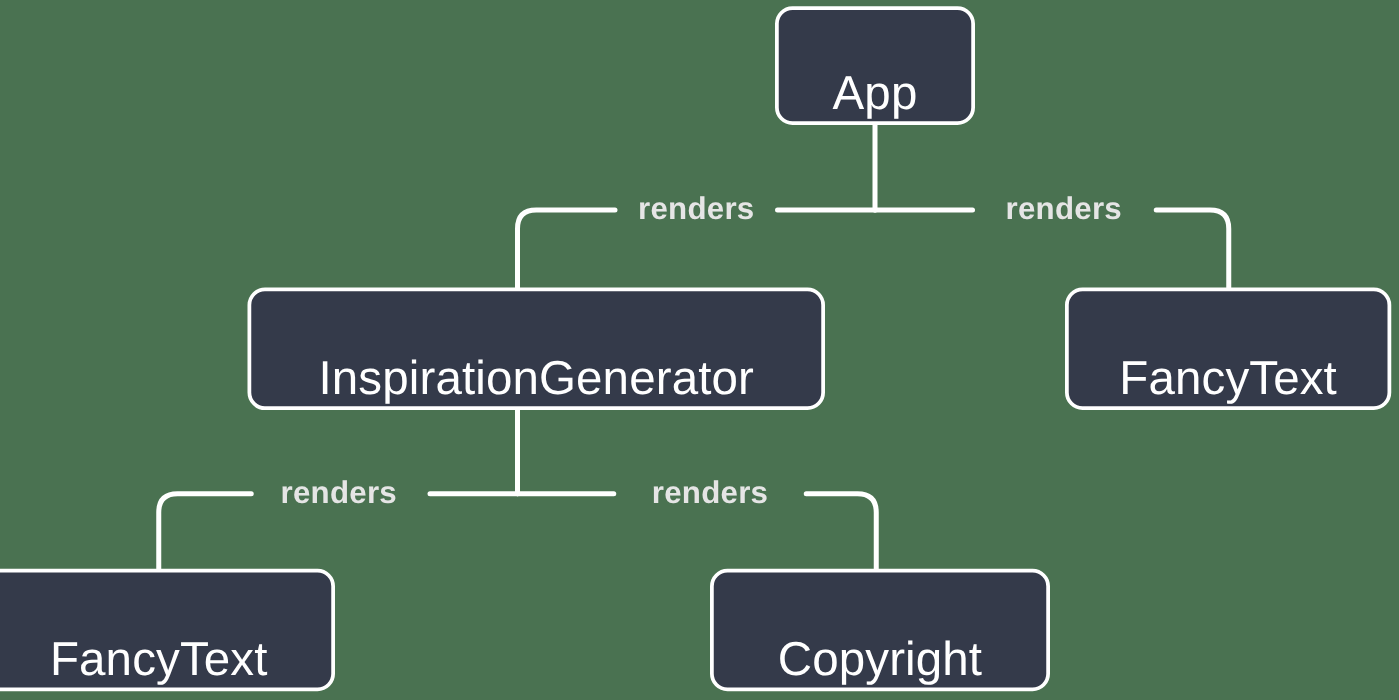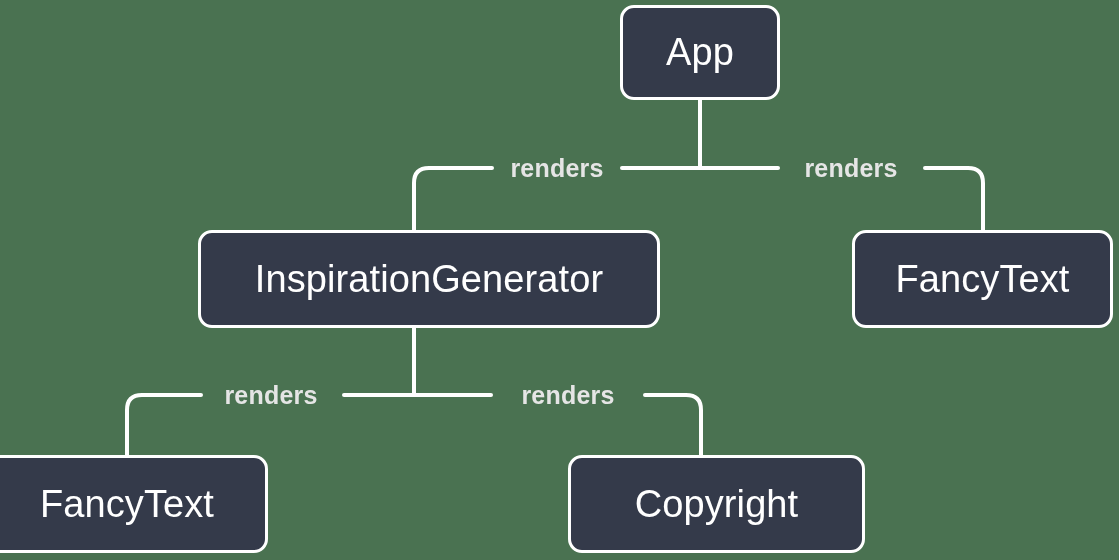--- a/index.html
+++ b/index.html
@@ -26,21 +26,21 @@
     height: 560px;
     pointer-events: none;
   }
   .node {
     position: absolute;
     box-sizing: border-box;
     background: #343a4a;
     border: 3px solid #ffffff;
     border-radius: 14px;
     display: flex;
-    align-items: center;
+    align-items: flex-end;
     justify-content: center;
     color: #ffffff;
     font-size: 38px;
     font-weight: 400;
     letter-spacing: 0.1px;
     white-space: nowrap;
   }
   .edge-label {
     position: absolute;
     color: #e5e5e5;
@@ -84,21 +84,21 @@
   </div>
 
   <div class="node" style="left:852px; top:230px; width:261px; height:98px;">
     <span>FancyText</span>
   </div>
 
   <div class="node" style="left:-14px; top:455px; width:282px; height:98px;">
     <span>FancyText</span>
   </div>
 
-  <div class="node" style="left:568px; top:455px; width:297px; height:98px;">
+  <div class="node" style="left:568px; top:455px; width:272px; height:98px;">
     <span>Copyright</span>
   </div>
 
   <div class="edge-label" style="left:557px; top:168px;">renders</div>
 
   <div class="edge-label" style="left:851px; top:168px;">renders</div>
 
   <div class="edge-label" style="left:271px; top:395px;">renders</div>
 
   <div class="edge-label" style="left:568px; top:395px;">renders</div>

